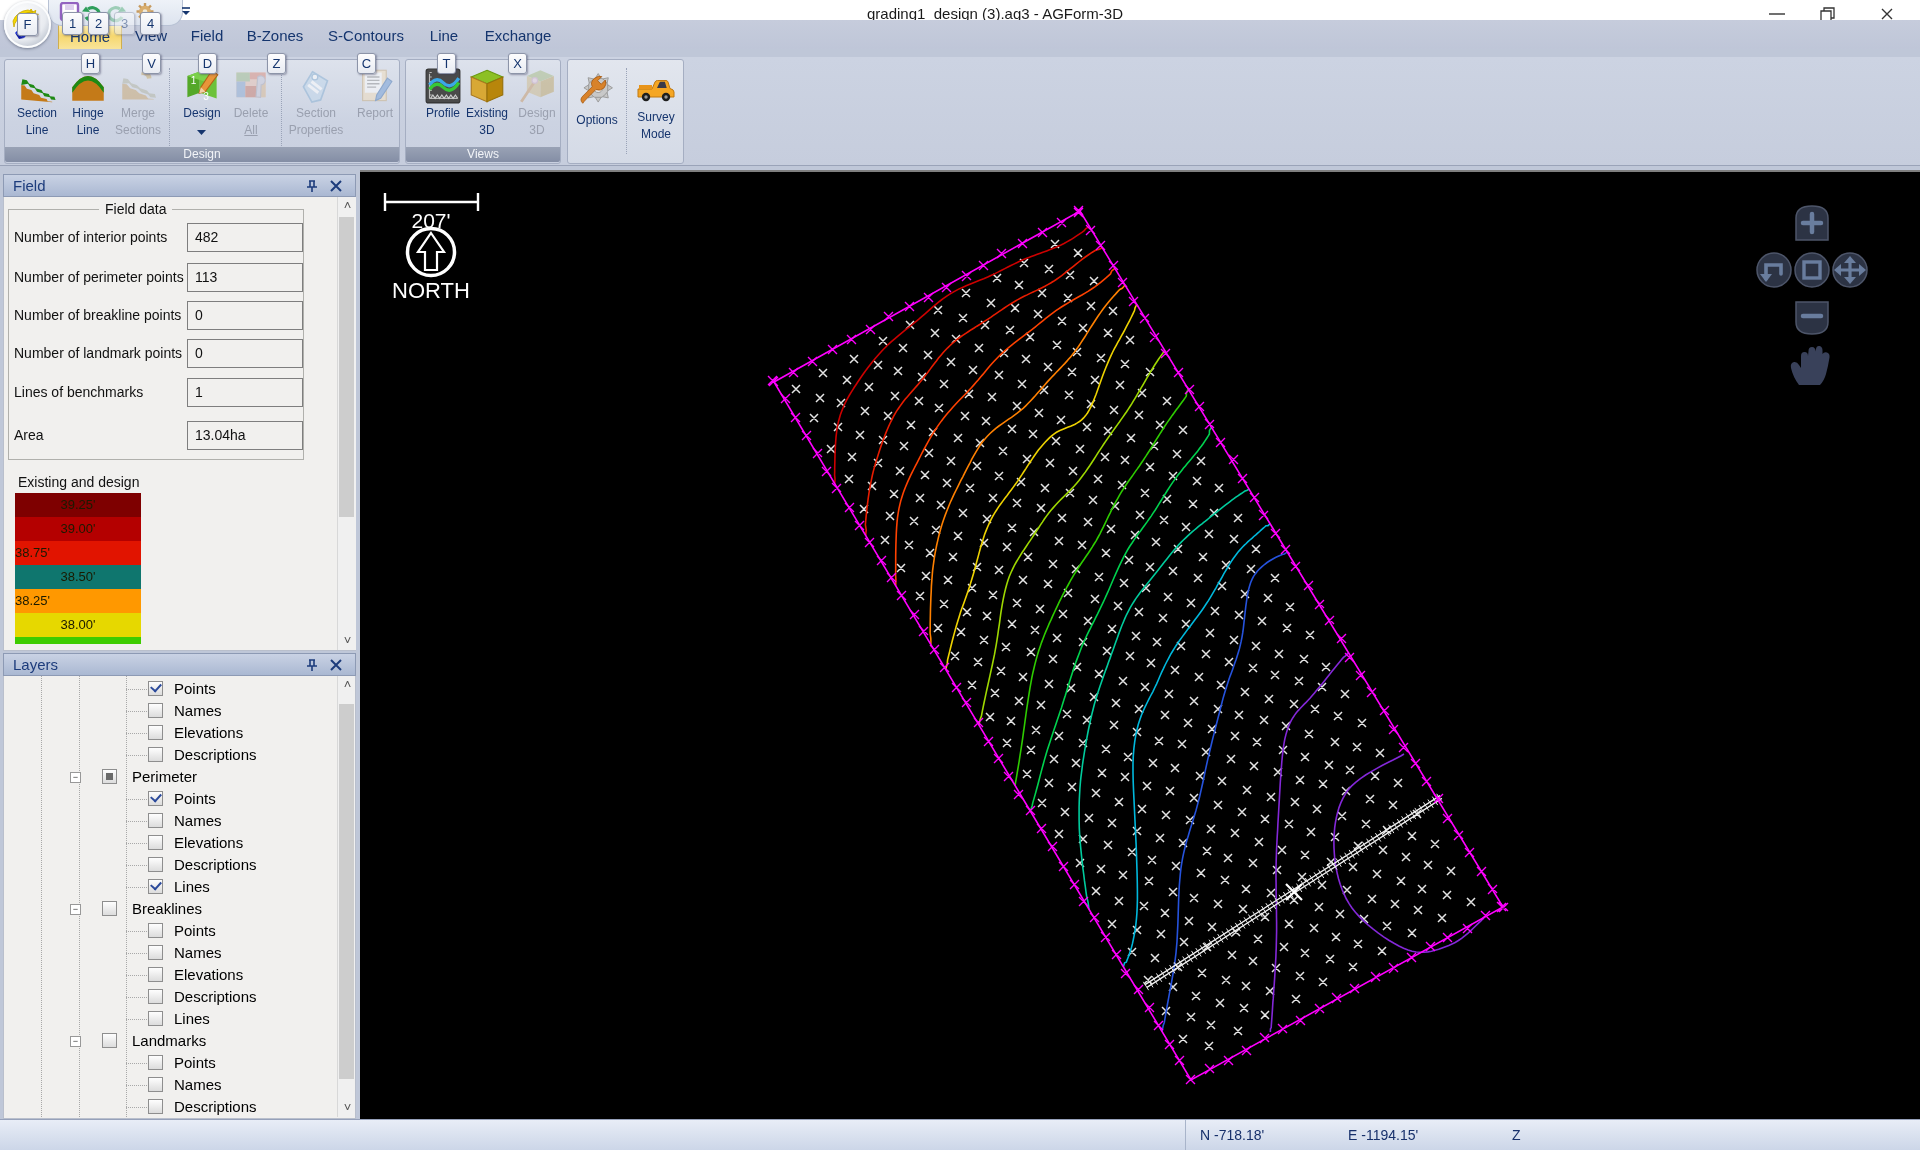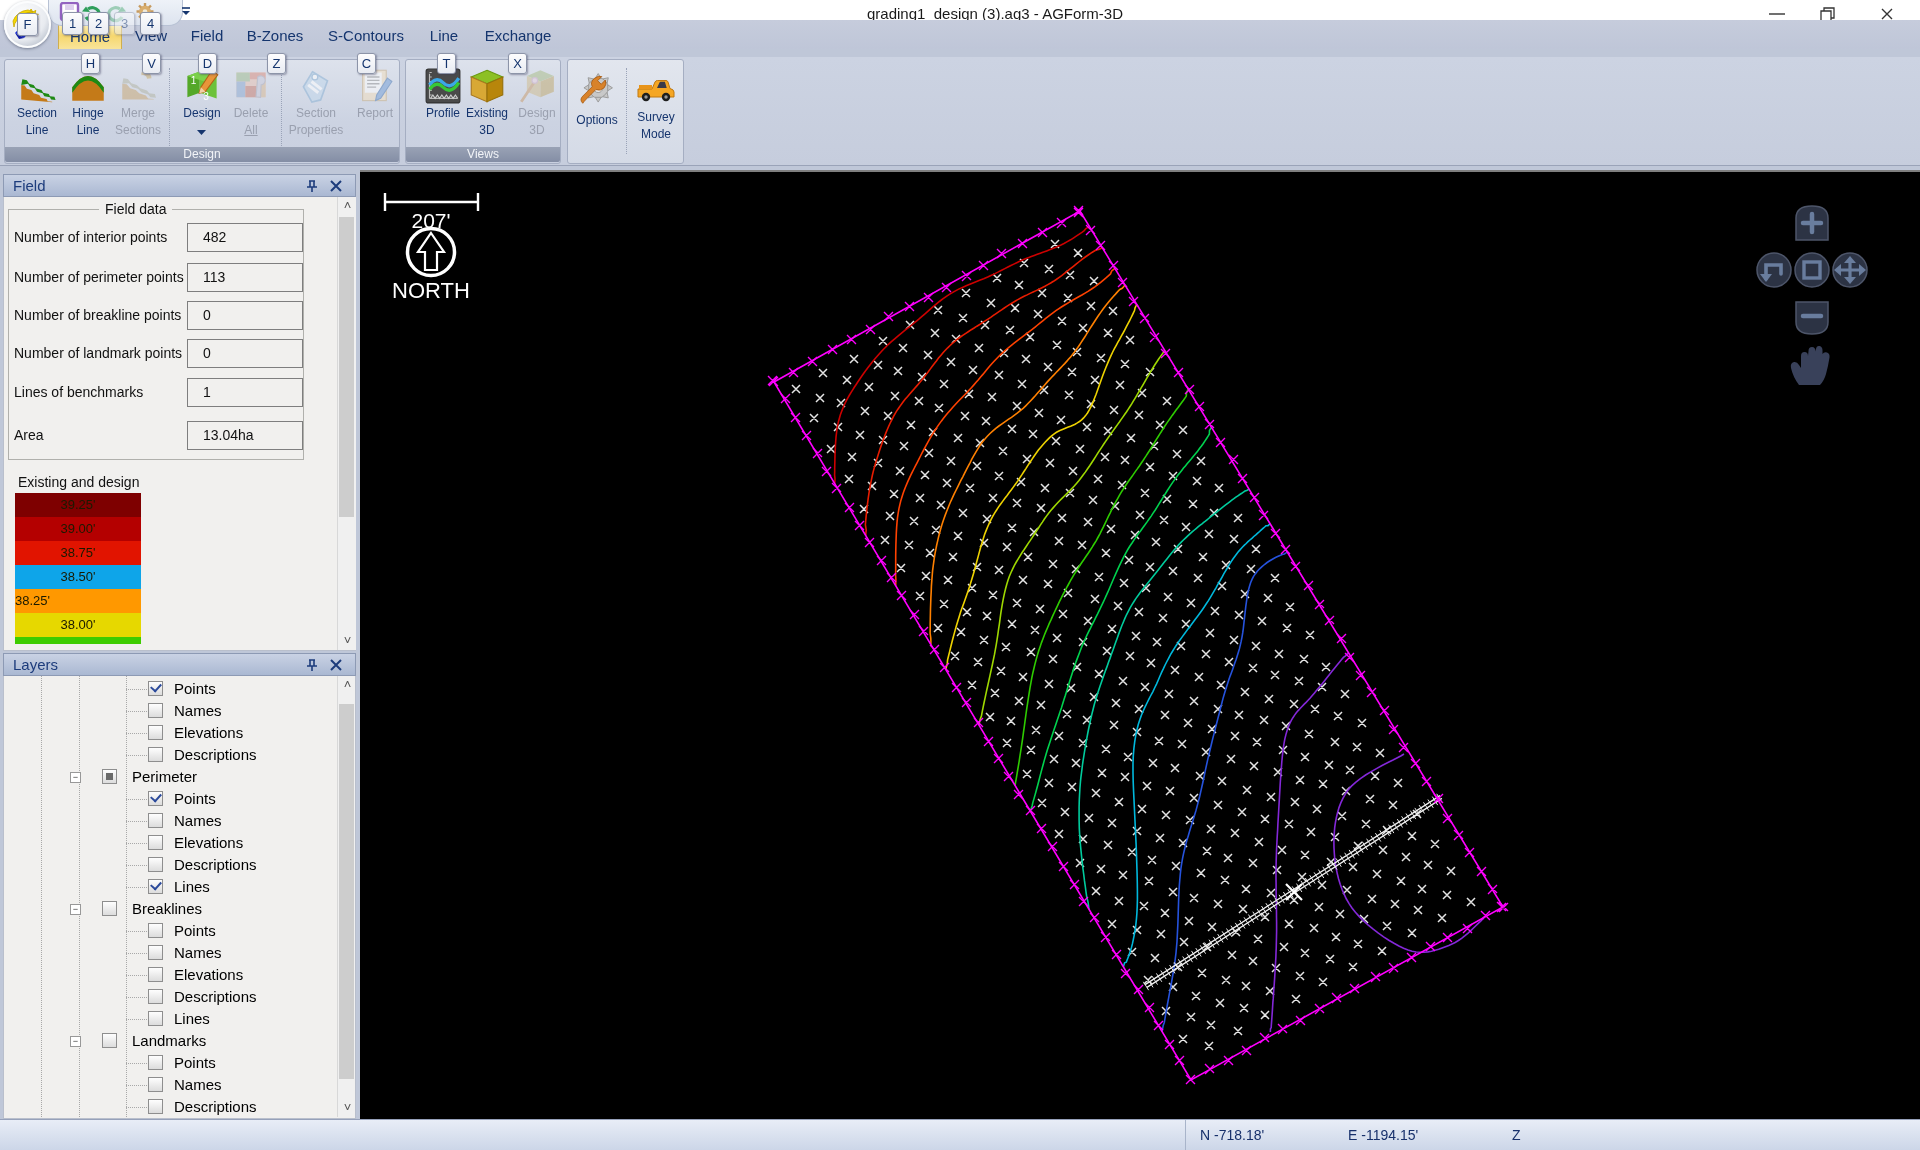--- a/index.html
+++ b/index.html
@@ -22,21 +22,21 @@
 .rbtn .rlab{font-size:12px;color:#16356e;line-height:16.5px}
 .rbtn.dis .rlab{color:#9aa0af}
 .rsep{position:absolute;top:8px;width:0;height:86px;border-left:1px dotted #9aa3b8}
 
 .keytip{position:absolute;z-index:60;background:linear-gradient(#fdfdfe,#e8ebf2);border:1px solid #8c94a8;border-radius:3px;box-shadow:1px 1px 2px rgba(60,60,90,.45);color:#15356e;font-size:13px;text-align:center}
 .keytip.dim{opacity:.45}
 
 .panelwrap{position:absolute;left:0;top:166px;width:360px;height:954px;background:#bfc7d8}
 .panel-h{position:absolute;left:3px;width:353px;height:23px;background:linear-gradient(#c9d2e4,#aab8d2);border:1px solid #8d9ab4;color:#1d3c7c;font-size:15px;line-height:22px;padding-left:9px}
 .panel-b{position:absolute;left:3px;width:353px;background:#f1f0ee;border:1px solid #b9bfcc;border-top:none}
-.ibox{position:absolute;left:183px;width:116px;height:29px;background:#f1f0ee;border:1px solid #7e7e7e;font-size:14px;color:#111;line-height:27px;padding-left:15px}
+.ibox{position:absolute;left:183px;width:116px;height:29px;background:#f1f0ee;border:1px solid #7e7e7e;font-size:14px;color:#111;line-height:27px;padding-left:7px}
 .ilab{position:absolute;left:10px;font-size:14px;color:#111;line-height:29px}
 .sb{position:absolute;background:#f0f0f0}
 .sb .thumb{position:absolute;left:1px;width:15px;background:#cdcdcd}
 .chev{position:absolute;width:17px;height:14px;color:#555;font-size:13px;text-align:center;line-height:14px}
 
 .tree{position:absolute;font-size:15px;color:#000}
 .trow{position:absolute;height:22px;line-height:22px;white-space:nowrap}
 .cb{position:absolute;top:3px;width:15px;height:15px;border:1px solid #8e8e8e;background:linear-gradient(#fefefe,#dcdcdc)}
 .cb.on:after{content:"";position:absolute;left:2px;top:1px;width:8px;height:5px;border-left:2.5px solid #2b4a9b;border-bottom:2.5px solid #2b4a9b;transform:rotate(-48deg)}
 .cb.part:after{content:"";position:absolute;left:3px;top:3px;width:7px;height:7px;background:#6a6a6a}
@@ -266,22 +266,22 @@
       <div class="ibox" style="top:104px">0</div>
 <div class="ilab" style="top:142px">Number of landmark points</div>
       <div class="ibox" style="top:142px">0</div>
 <div class="ilab" style="top:181px">Lines of benchmarks</div>
       <div class="ibox" style="top:181px">1</div>
 <div class="ilab" style="top:224px">Area</div>
       <div class="ibox" style="top:224px">13.04ha</div>
 <div style="position:absolute;left:14px;top:277px;font-size:14px;color:#111">Existing and design</div>
 <div style="position:absolute;left:11px;top:296px;width:126px;height:24px;background:#7e0000;font-size:13px;color:#1a1a00;text-align:center;line-height:24px">39.25'</div>
 <div style="position:absolute;left:11px;top:320px;width:126px;height:24px;background:#b40000;font-size:13px;color:#1a1a00;text-align:center;line-height:24px">39.00'</div>
-<div style="position:absolute;left:11px;top:344px;width:126px;height:24px;background:#e11400;font-size:13px;color:#1a1a00;text-align:center;line-height:24px">38.75'</div>
-<div style="position:absolute;left:11px;top:368px;width:126px;height:27px;background:#0ea5e9;font-size:13px;color:#1a1a00;text-align:center;line-height:24px">38.50'</div>
+<div style="position:absolute;left:11px;top:344px;width:126px;height:24px;background:#e11400;font-size:13px;color:#1a1a00;line-height:24px">38.75'</div>
+<div style="position:absolute;left:11px;top:368px;width:126px;height:27px;background:#0f766e;font-size:13px;color:#1a1a00;text-align:center;line-height:24px">38.50'</div>
 <div style="position:absolute;left:11px;top:392px;width:126px;height:24px;background:#ff9800;font-size:13px;color:#1a1a00;line-height:24px">38.25'</div>
 <div style="position:absolute;left:11px;top:416px;width:126px;height:24px;background:#e6d800;font-size:13px;color:#1a1a00;text-align:center;line-height:24px">38.00'</div>
 <div style="position:absolute;left:11px;top:440px;width:126px;height:7px;background:#3ecc00"></div>
 <div class="sb" style="left:333px;top:0px;width:19px;height:453px;border-left:1px solid #d8d8d8">
         <div class="thumb" style="top:20px;height:300px"></div>
         <div class="chev" style="top:2px;left:1px">˄</div>
         <div class="chev" style="bottom:2px;left:1px">˅</div>
       </div>
 </div>
 <div class="panel-h" style="top:487px">Layers<svg style="position:absolute;right:36px;top:4px" width="14" height="14">

